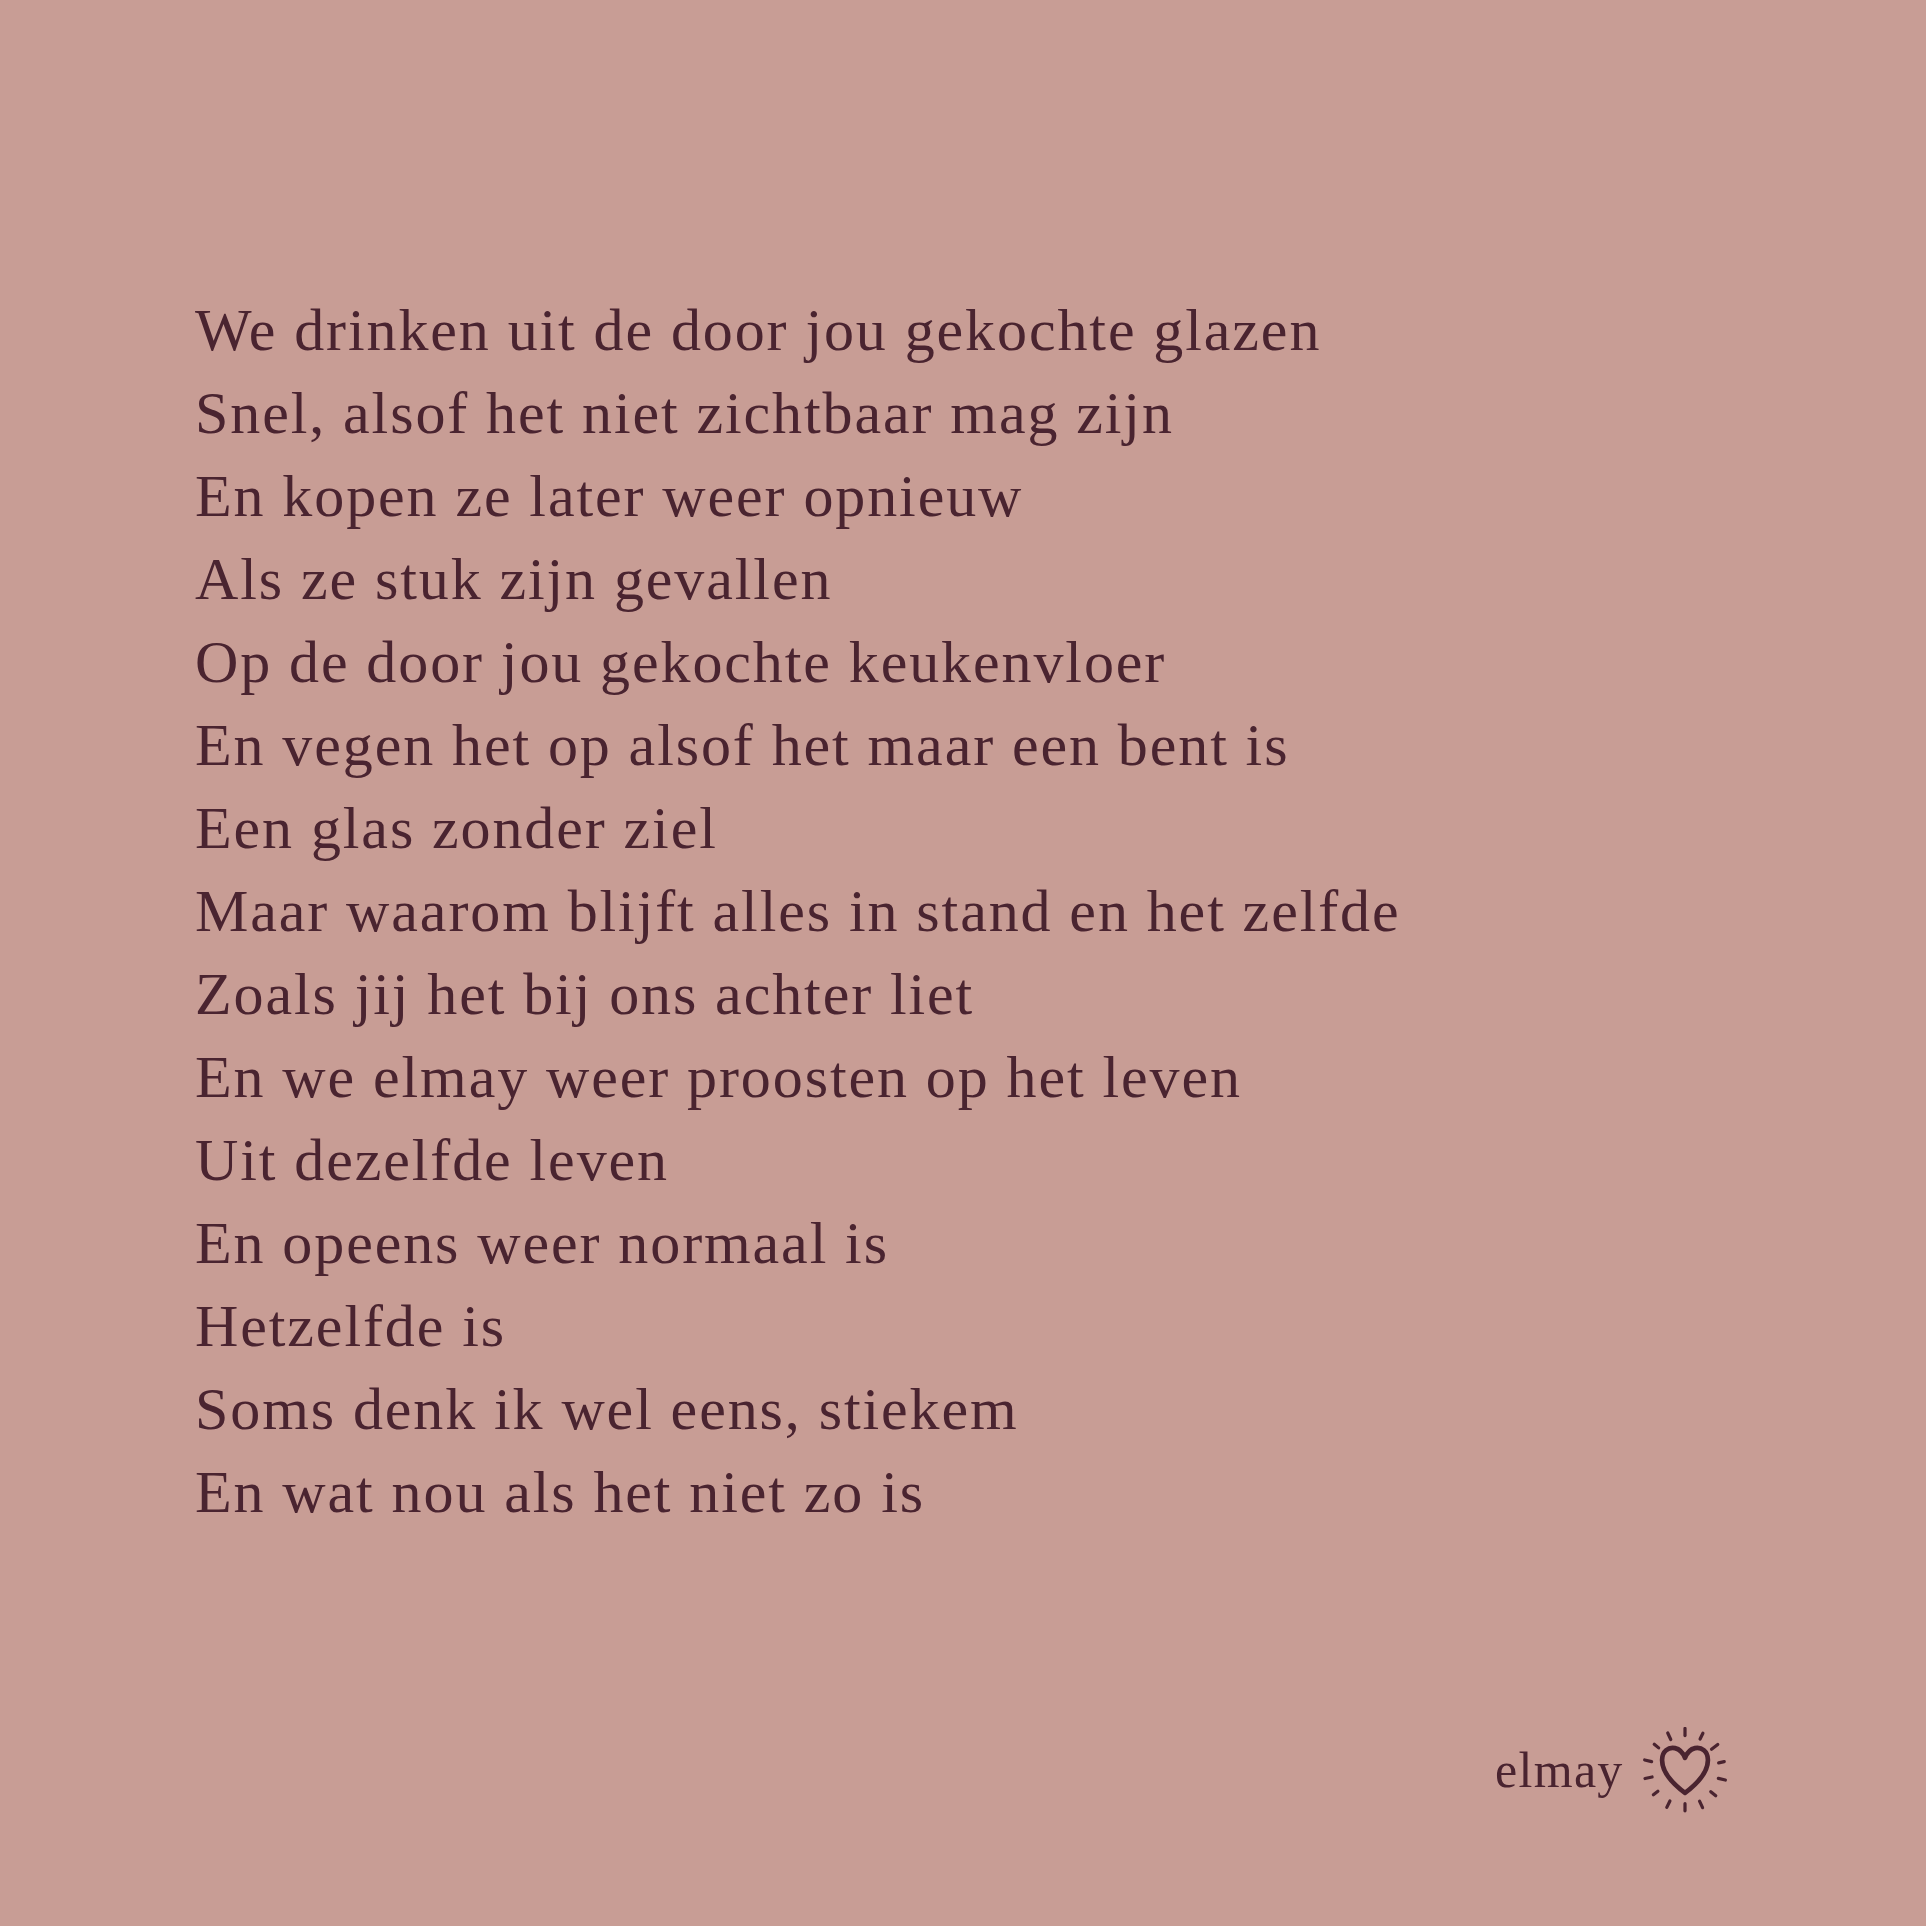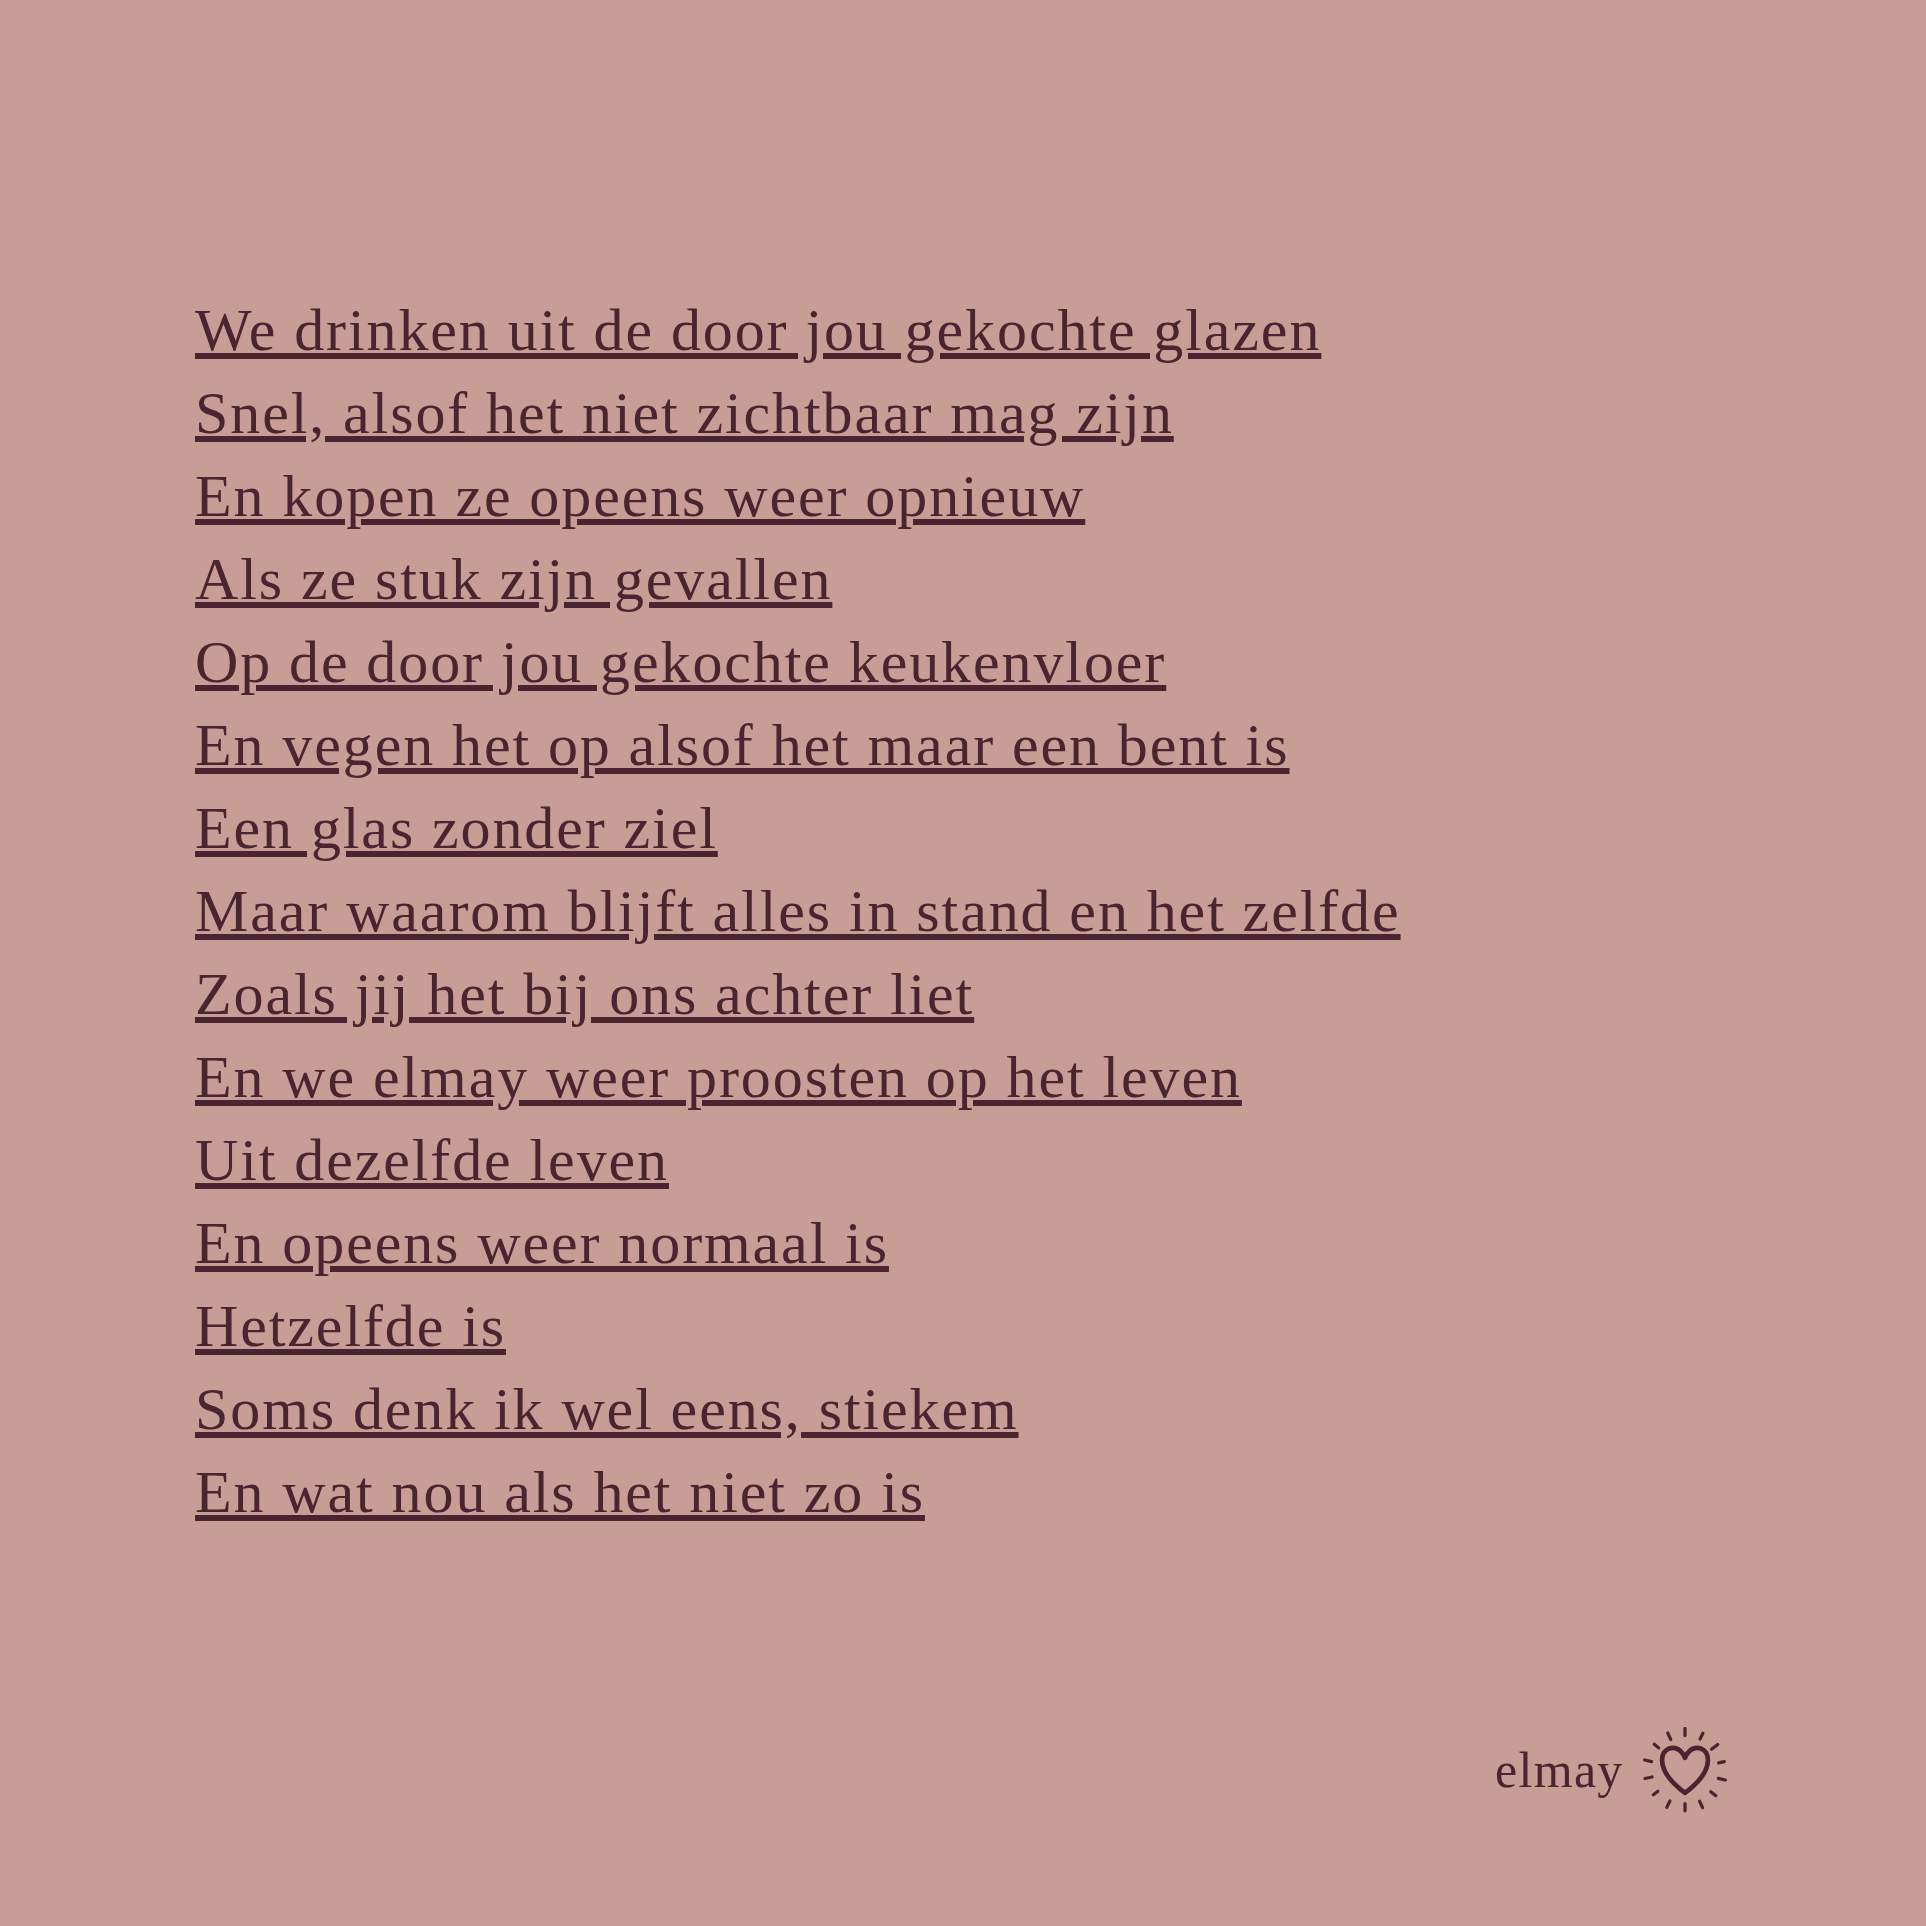--- a/index.html
+++ b/index.html
@@ -18,21 +18,20 @@
     position: absolute;
     left: 195px;
     top: 289px;
     color: #4a2430;
   }
   .poem-line {
     font-size: 60px;
     line-height: 83px;
     letter-spacing: 1.9px;
     white-space: nowrap;
-    text-decoration: underline;
   }
   .signature {
     position: absolute;
     left: 1495px;
     top: 1727px;
     display: flex;
     align-items: center;
     gap: 18px;
     color: #4a2430;
   }
@@ -48,21 +47,21 @@
   }
 </style>
 </head>
 <body>
 
 <main>
 
   <section class="poem">
     <div class="poem-line">We drinken uit de door jou gekochte glazen</div>
     <div class="poem-line">Snel, alsof het niet zichtbaar mag zijn</div>
-    <div class="poem-line">En kopen ze opeens weer opnieuw</div>
+    <div class="poem-line">En kopen ze later weer opnieuw</div>
     <div class="poem-line">Als ze stuk zijn gevallen</div>
     <div class="poem-line">Op de door jou gekochte keukenvloer</div>
     <div class="poem-line">En vegen het op alsof het maar een bent is</div>
     <div class="poem-line">Een glas zonder ziel</div>
     <div class="poem-line">Maar waarom blijft alles in stand en het zelfde</div>
     <div class="poem-line">Zoals jij het bij ons achter liet</div>
     <div class="poem-line">En we elmay weer proosten op het leven</div>
     <div class="poem-line">Uit dezelfde leven</div>
     <div class="poem-line">En opeens weer normaal is</div>
     <div class="poem-line">Hetzelfde is</div>

